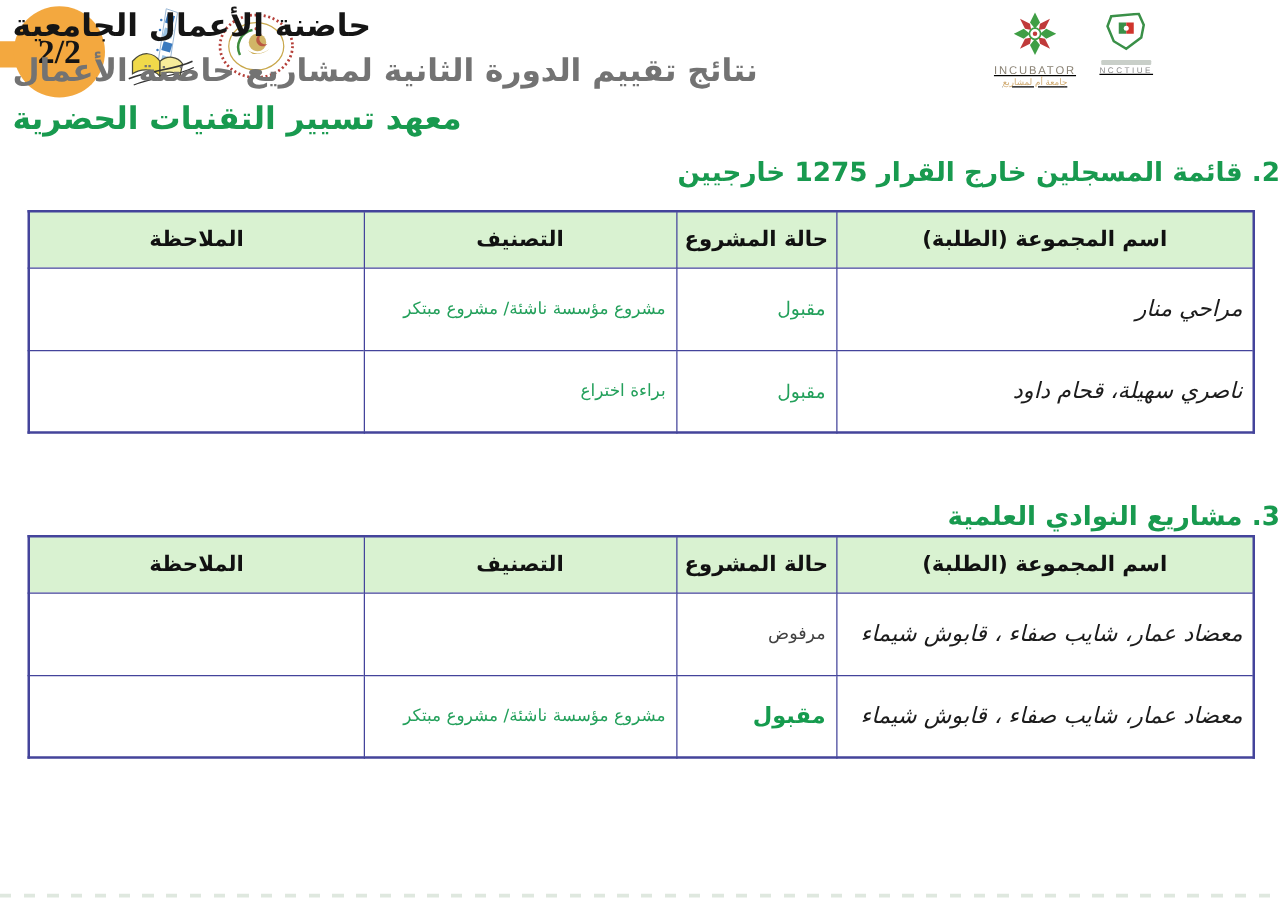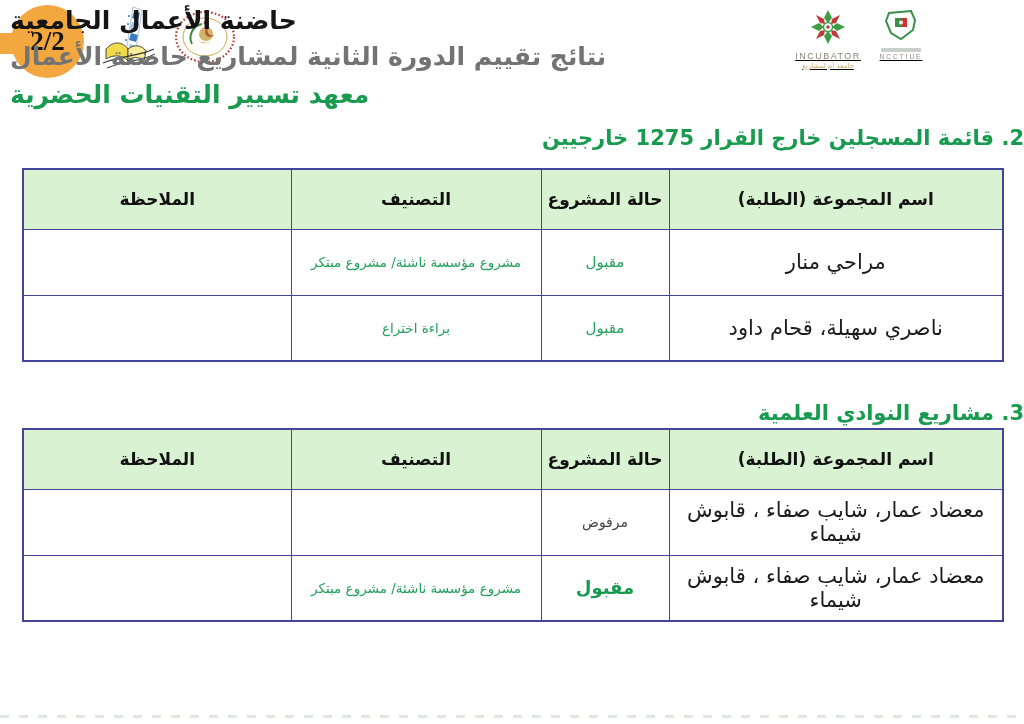--- a/index.html
+++ b/index.html
@@ -39,24 +39,24 @@
   
   table.res {
     position:absolute; left:22px; width:980px; border-collapse:collapse;
     table-layout:fixed; direction:rtl; background:#fff;
     border:2.5px solid #44449b;
   }
   .table-1 { top:168px; }
   .table-2 { top:428px; }
   table.res th, table.res td { border:1.6px solid #44449b; vertical-align:middle; }
   table.res th {
-    height:60px; background:#d9f2d1; color:#111; font-weight:bold; font-size:17px; text-align:center; padding:2px 6px;
-  }
-  table.res td { height:66px; text-align:center; padding:2px 8px; }
-  td.name-cell { text-align:right; padding-left:6px; padding-right:14px; font-size:21px; color:#1c1c1c; }
+    height:45px; background:#d9f2d1; color:#111; font-weight:bold; font-size:17px; text-align:center; padding:2px 6px;
+  }
+  table.res td { height:66px; padding:2px 8px; }
+  td.name-cell { text-align:right; padding-left:6px; padding-right:14px; font-size:18px; color:#1c1c1c;font-style:italic; }
   td.st-ok     { color:#23a05b; font-size:15px; }
   td.st-ok-big { color:#169b4e; font-size:18px; font-weight:bold; }
   td.st-no     { color:#404040; font-size:14px; font-weight:normal; }
   td.cls-cell  { color:#23a05b; font-size:13.5px; }
   td.note-cell { }
   
   .bottom-dash {
     position:absolute; left:0; right:0; top:715px; height:3px;
     background:repeating-linear-gradient(90deg,#dfe8df 0 9px, transparent 9px 19px);
   }

